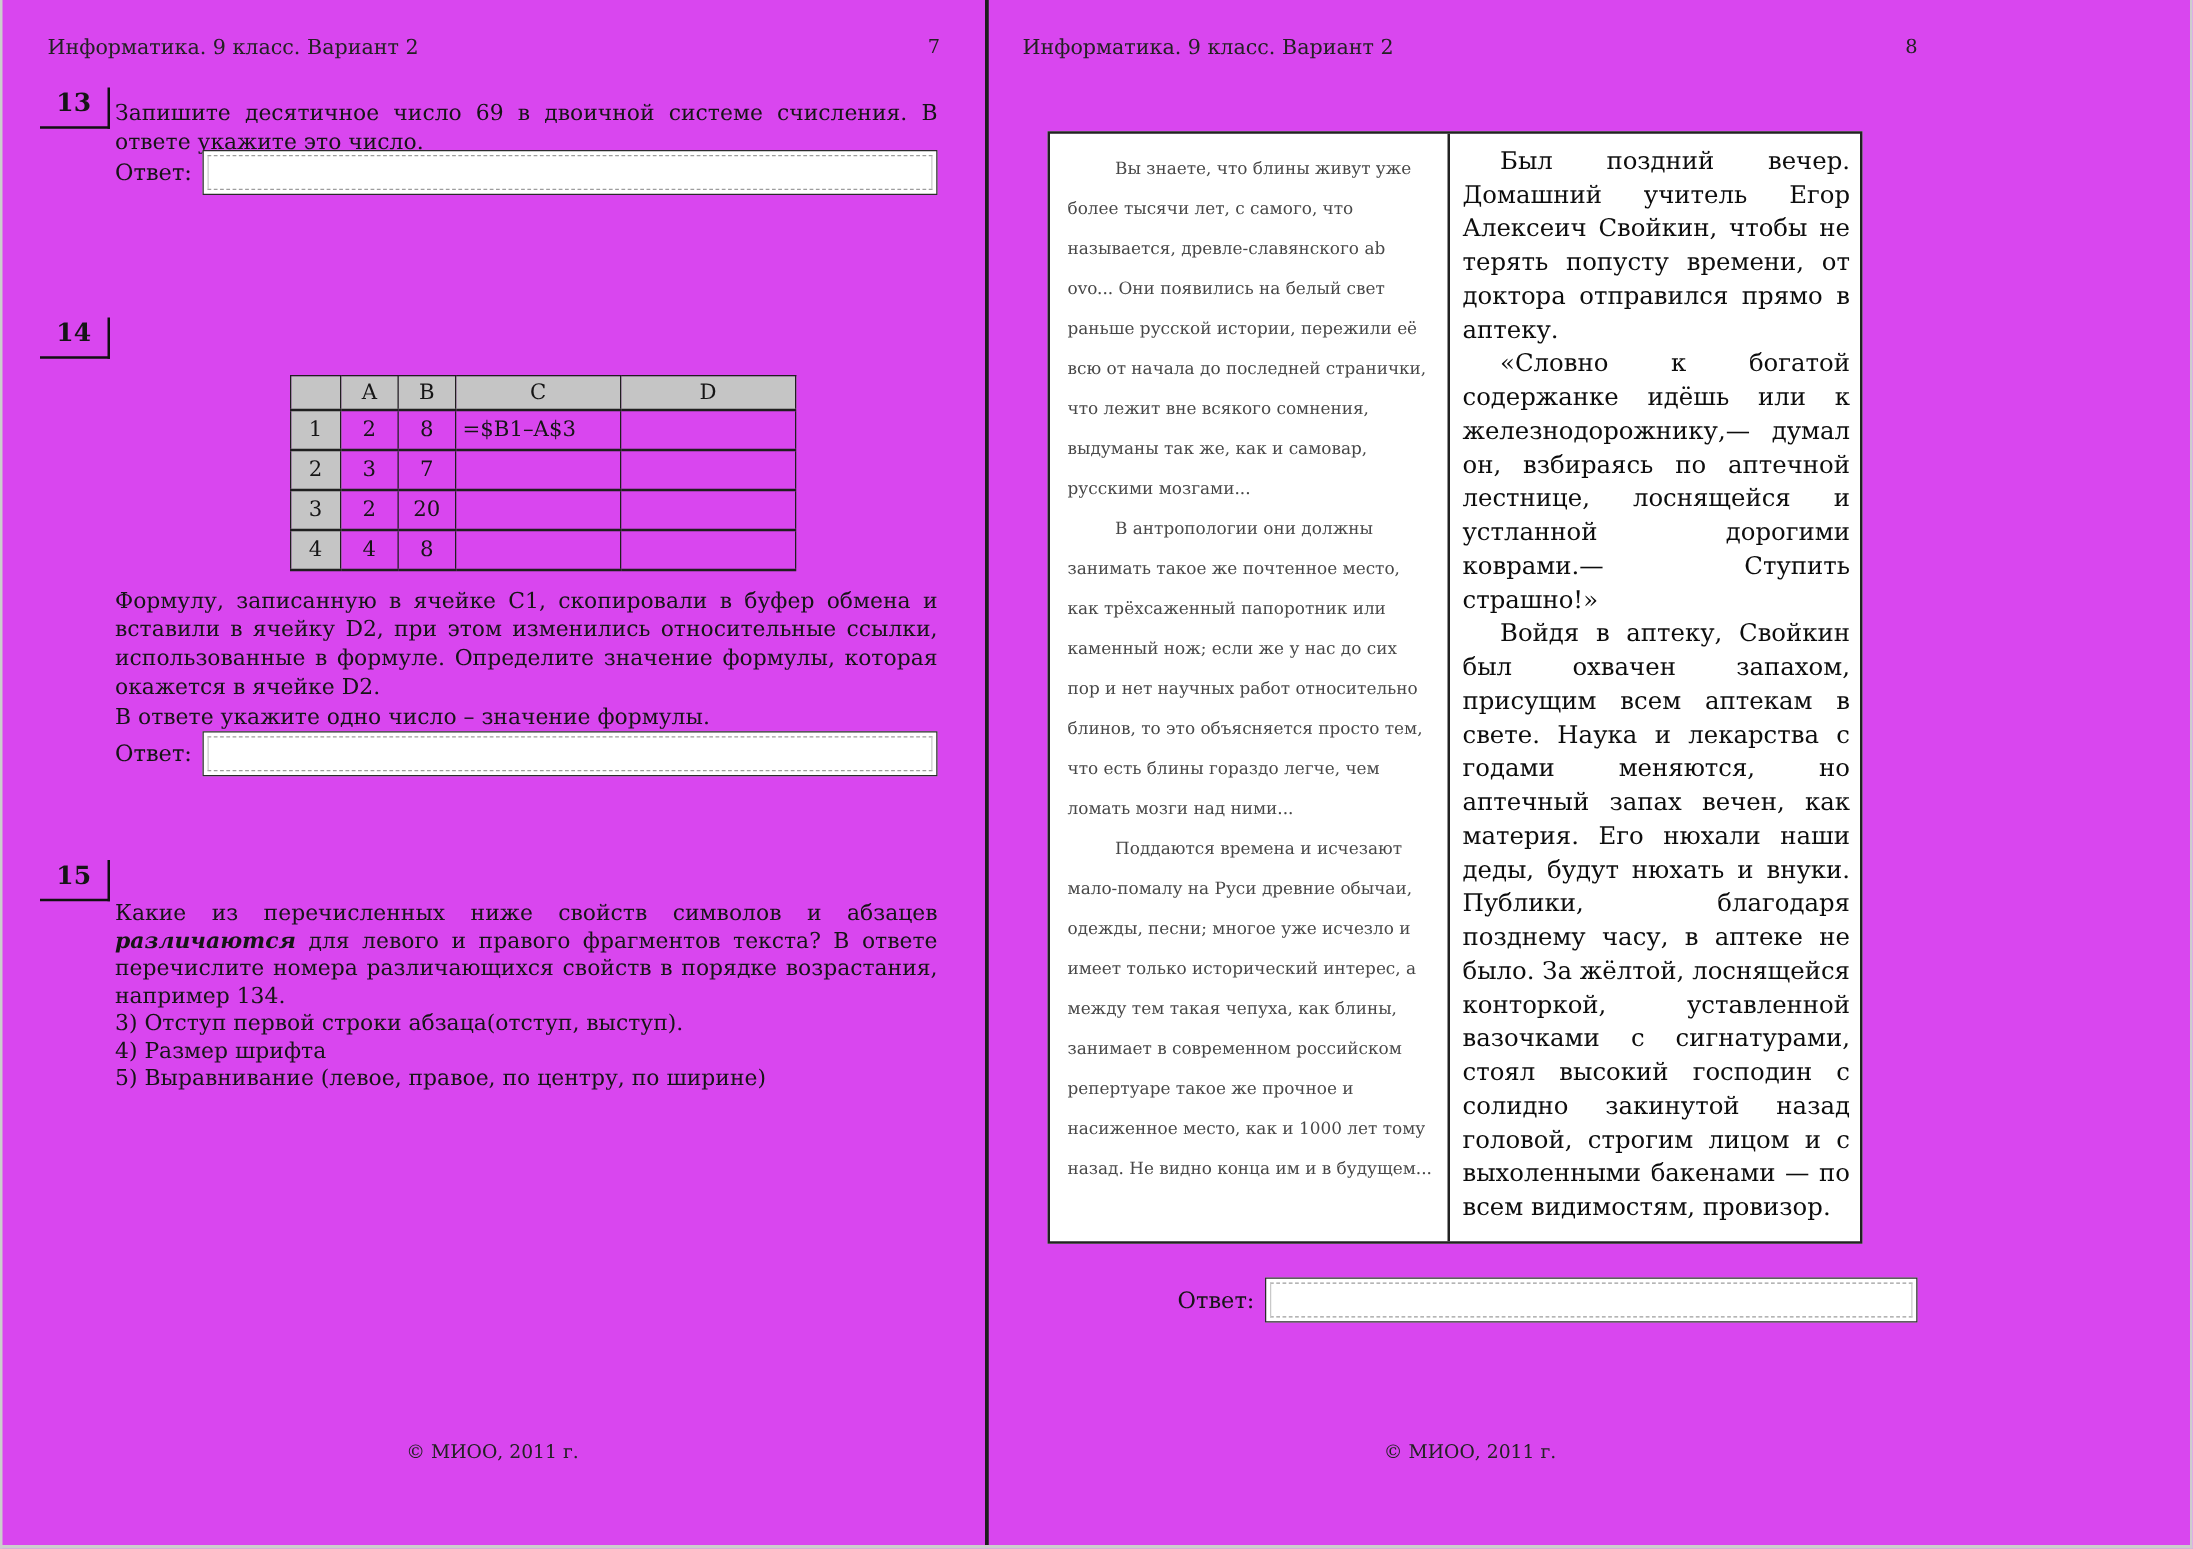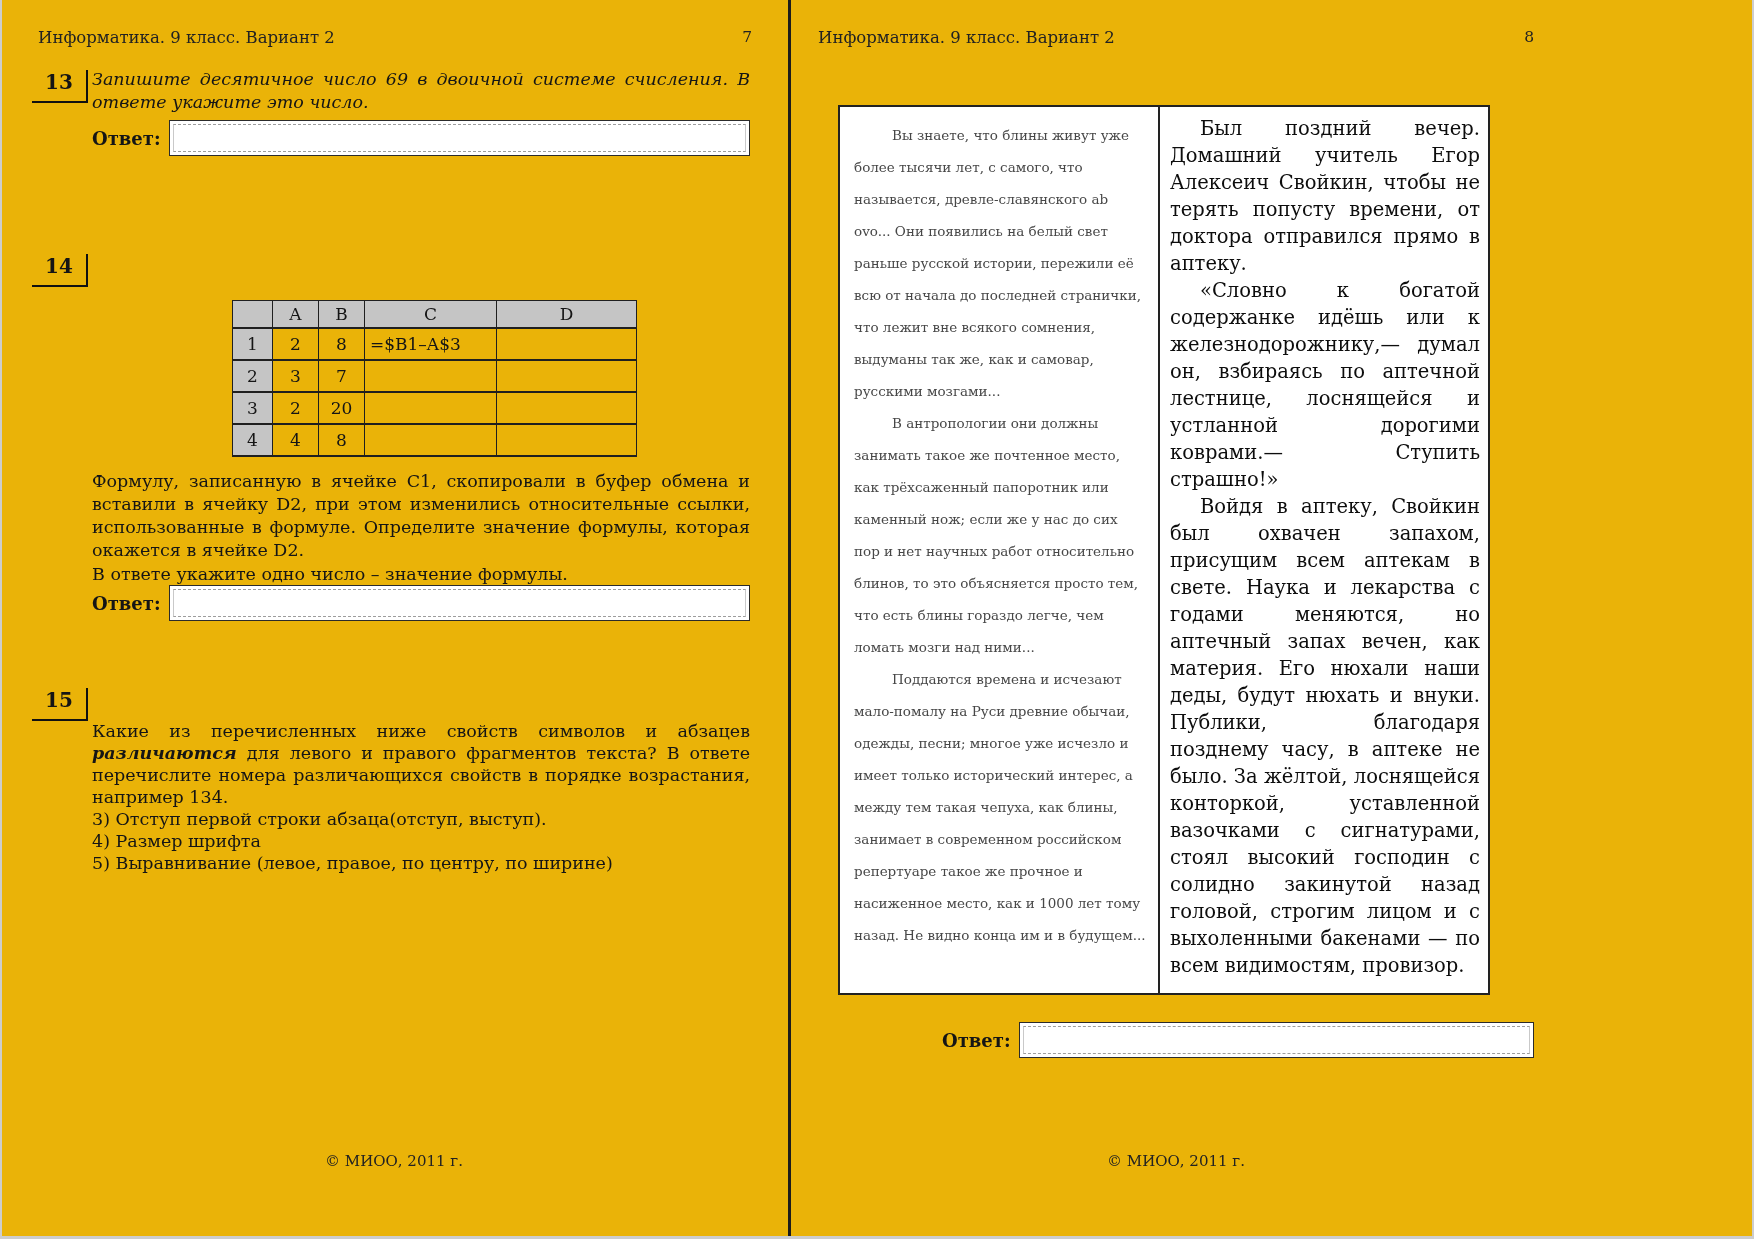--- a/index.html
+++ b/index.html
@@ -1,36 +1,36 @@
 <!DOCTYPE html>
 <html><head>
 <meta charset="utf-8">
 <style>
   html,body{margin:0;padding:0;background:#e9e9e9;}
   .spread{
-    position:relative;width:1754px;height:1239px;background:#eab308;
+    position:relative;width:1754px;height:1239px;background:#d946ef;
     font-family:"DejaVu Serif","Liberation Serif",serif;color:#151515;
     overflow:hidden;box-sizing:border-box;
     border-left:2px solid #cdcdcd;border-right:2px solid #cdcdcd;border-bottom:3px solid #cdcdcd;
   }
   .page-divider{position:absolute;left:786px;top:0;width:3px;height:1239px;background:#1c1c1c;}
   .hdr{position:absolute;top:28px;font-size:16.5px;color:#222;}
   .pnum{position:absolute;top:28px;width:50px;text-align:right;font-size:15.5px;color:#222;}
   .qmark{
     position:absolute;width:56px;height:33px;box-sizing:border-box;
     border-right:2px solid #111;border-bottom:2px solid #111;
     display:flex;align-items:flex-start;justify-content:center;
     font-weight:bold;font-size:20px;
   }
   .qtext{position:absolute;left:90px;width:658px;font-size:17.5px;line-height:23px;text-align:justify;}
   .qtext p{margin:0;}
   .list-items div{text-align:left;}
   .emph{font-weight:bold;font-style:italic;}
   .answer-row{position:absolute;display:flex;align-items:center;}
-  .answer-label{font-weight:bold;font-size:18px;margin-right:8px;white-space:nowrap;}
+  .answer-label{font-weight:normal;font-size:18px;margin-right:8px;white-space:nowrap;}
   .answer-field{flex:1;height:36px;box-sizing:border-box;border:1px solid #2b2b2b;background:#fff;padding:3px;}
   .answer-field-inner{height:100%;box-sizing:border-box;border-top:1px dashed #9d9d9d;border-bottom:1px dashed #9d9d9d;border-left:1px solid #c9c9c9;border-right:1px solid #c9c9c9;}
   .sheet{position:absolute;left:230px;top:300px;border-collapse:collapse;font-size:17px;}
   .sheet td{border:1px solid #1f1f1f;box-sizing:border-box;text-align:center;padding:0 3px;}
   .sheet tr.head td{background:#c5c5c5;height:27px;border-bottom:2px solid #1f1f1f;}
   .sheet td.rownum{background:#c5c5c5;width:40px;}
   .sheet tr.data td{height:32px;border-bottom:2px solid #1f1f1f;}
   .sheet td.colA{width:46px;}
   .sheet td.colB{width:46px;}
   .sheet td.colC{width:132px;}
@@ -55,21 +55,21 @@
 </head>
 <body>
 
 <div class="spread">
   <div class="page-divider"></div>
 
   <div class="hdr" style="left:36px;">Информатика. 9 класс. Вариант 2</div>
   <div class="pnum" style="left:700px;">7</div>
 
   <div class="qmark" style="left:30px;top:70px;">13</div>
-  <div class="qtext" style="top:68px;font-style:italic;">Запишите десятичное число 69 в двоичной системе счисления. В ответе укажите это число.</div>
+  <div class="qtext" style="top:80px;">Запишите десятичное число 69 в двоичной системе счисления. В ответе укажите это число.</div>
   <div class="answer-row" style="left:90px;top:120px;width:658px;">
     <span class="answer-label">Ответ:</span>
     <div class="answer-field">
       <div class="answer-field-inner"></div>
     </div>
   </div>
 
   <div class="qmark" style="left:30px;top:254px;">14</div>
 
   <table class="sheet">

